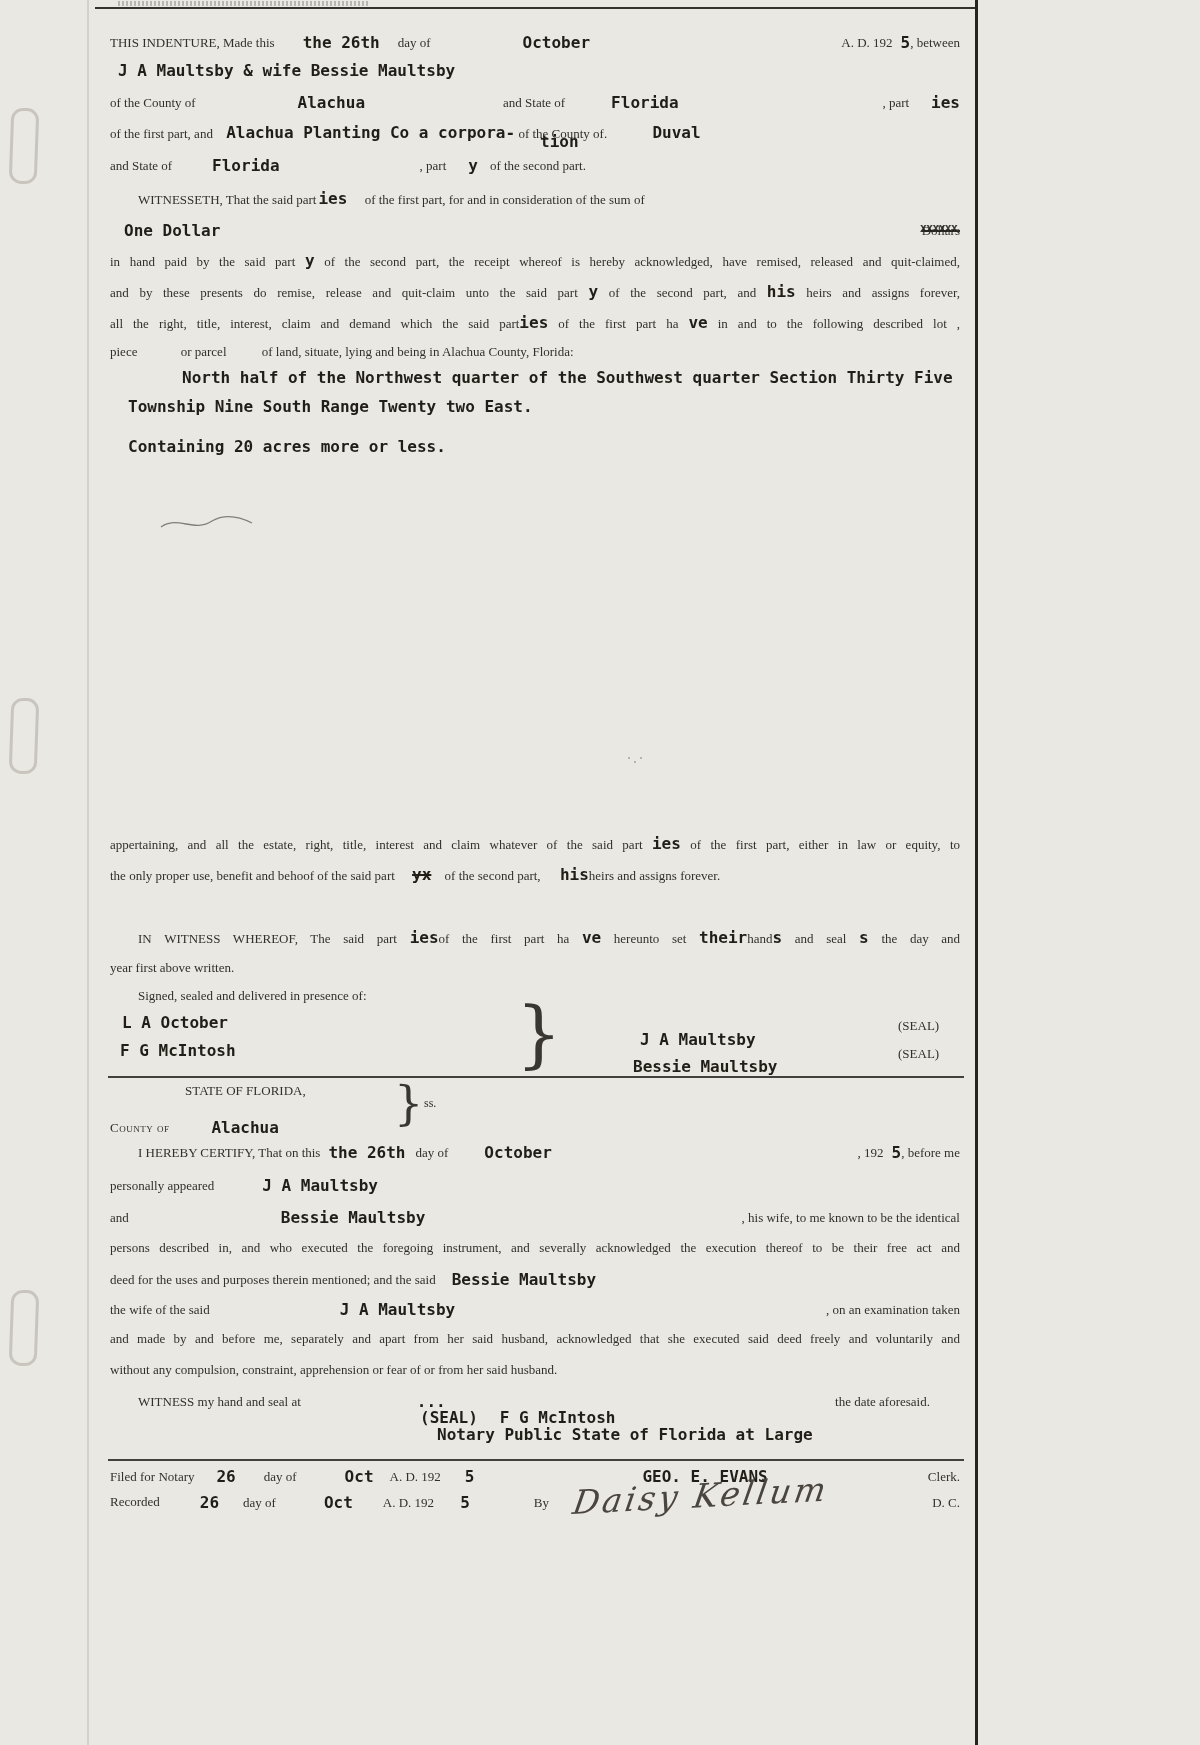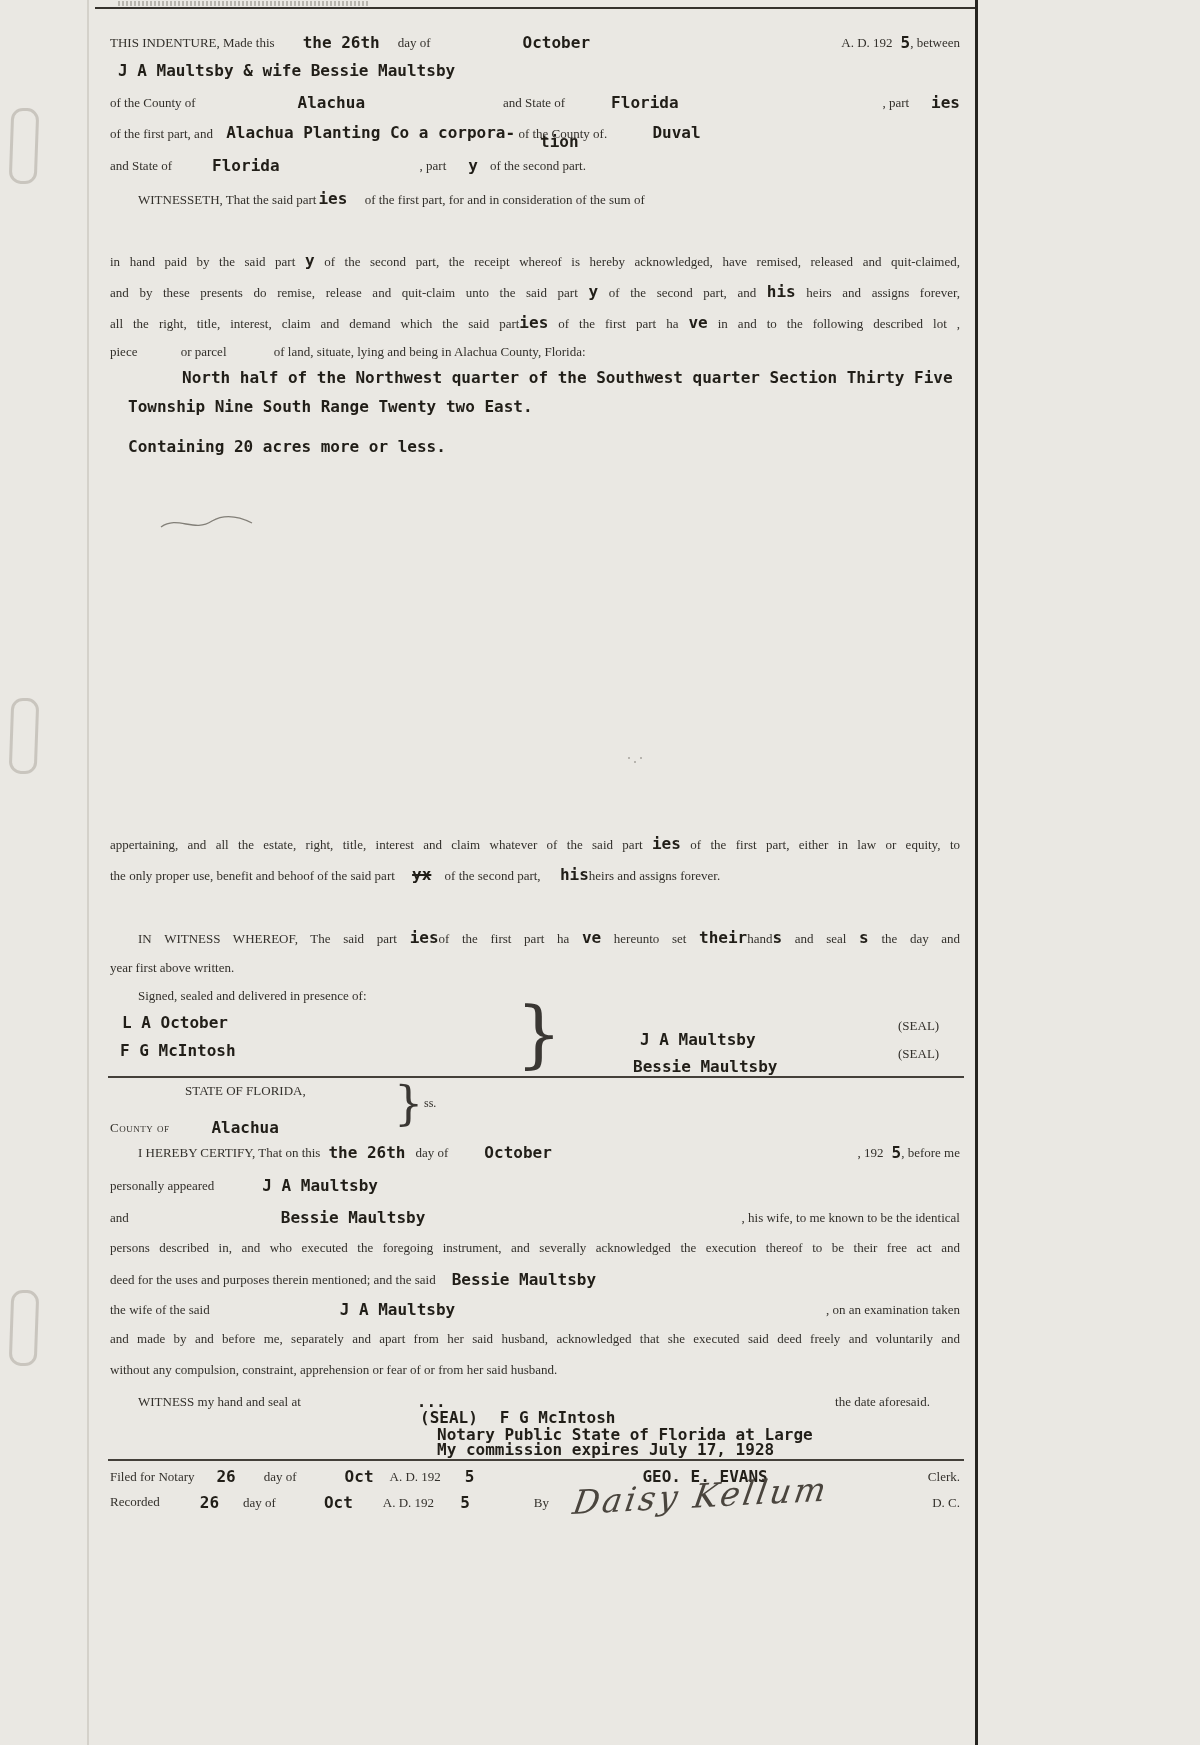--- a/index.html
+++ b/index.html
@@ -91,20 +91,28 @@
     <span class="typed" style="margin-left:22px">y</span>
     <span style="margin-left:12px">of the second part.</span>
   </div>
 
   
   <div class="line" style="top:189px">
     <span style="margin-left:28px">WITNESSETH, That the said part</span><span class="typed" style="margin-left:2px">ies</span>
     <span style="margin-left:14px">of the first part, for and in consideration of the sum of</span>
   </div>
 
+  <div class="line flex" style="top:221px">
+    <span class="typed" style="margin-left:14px">One Dollar</span>
+    <i class="grow"></i>
+    <span class="rel">
+      <span class="strike">Dollars</span>
+      <span class="typed over-x">xxxxxx</span>
+    </span>
+  </div>
 
   <div class="line just" style="top:251px">
     <span>in hand paid by the said part</span>
     <span class="typed">y</span>
     <span>of the second part, the receipt whereof is hereby acknowledged, have remised, released and quit-claimed,</span>
   </div>
 
   <div class="line just" style="top:282px">
     <span>and by these presents do remise, release and quit-claim unto the said part</span>
     <span class="typed">y</span>
@@ -117,21 +125,21 @@
     <span>all the right, title, interest, claim and demand which the said part</span><span class="typed">ies</span>
     <span>of the first part ha</span>
     <span class="typed">ve</span>
     <span>in and to the following described lot</span>
     <span>,</span>
   </div>
 
   <div class="line" style="top:344px">
     <span>piece</span>
     <span style="margin-left:40px">or parcel</span>
-    <span style="margin-left:44px">of land, situate, lying and being in Alachua County, Florida:</span>
+    <span style="margin-left:32px">of land, situate, lying and being in Alachua County, Florida:</span>
   </div>
 
   
   <div class="abs typed" style="left:182px;top:368px">North half of the Northwest quarter of the Southwest quarter Section Thirty Five</div>
   <div class="abs typed" style="left:128px;top:397px">Township Nine South Range Twenty two East.</div>
   <div class="abs typed" style="left:128px;top:437px">Containing 20 acres more or less.</div>
 
   
 
   <div class="line just" style="top:834px">
@@ -234,23 +242,20 @@
   </div>
 
   
   <div class="line flex" style="top:1408px">
     <span class="typed" style="margin-left:310px">(SEAL)</span>
     <span class="typed" style="margin-left:22px">F G McIntosh</span>
   </div>
   <div class="line" style="top:1425px">
     <span class="typed" style="margin-left:327px">Notary Public State of Florida at Large</span>
   </div>
-  <div class="line" style="top:1440px">
-    <span class="typed" style="margin-left:327px">My commission expires July 17, 1928</span>
-  </div>
 
   <div class="rule" style="top:1459px"></div>
 
   
   <div class="line flex" style="top:1467px">
     <span>Filed for Notary</span>
     <span class="typed" style="margin-left:22px">26</span>
     <span style="margin-left:28px">day of</span>
     <span class="typed" style="margin-left:48px">Oct</span>
     <span style="margin-left:16px">A. D. 192</span>

